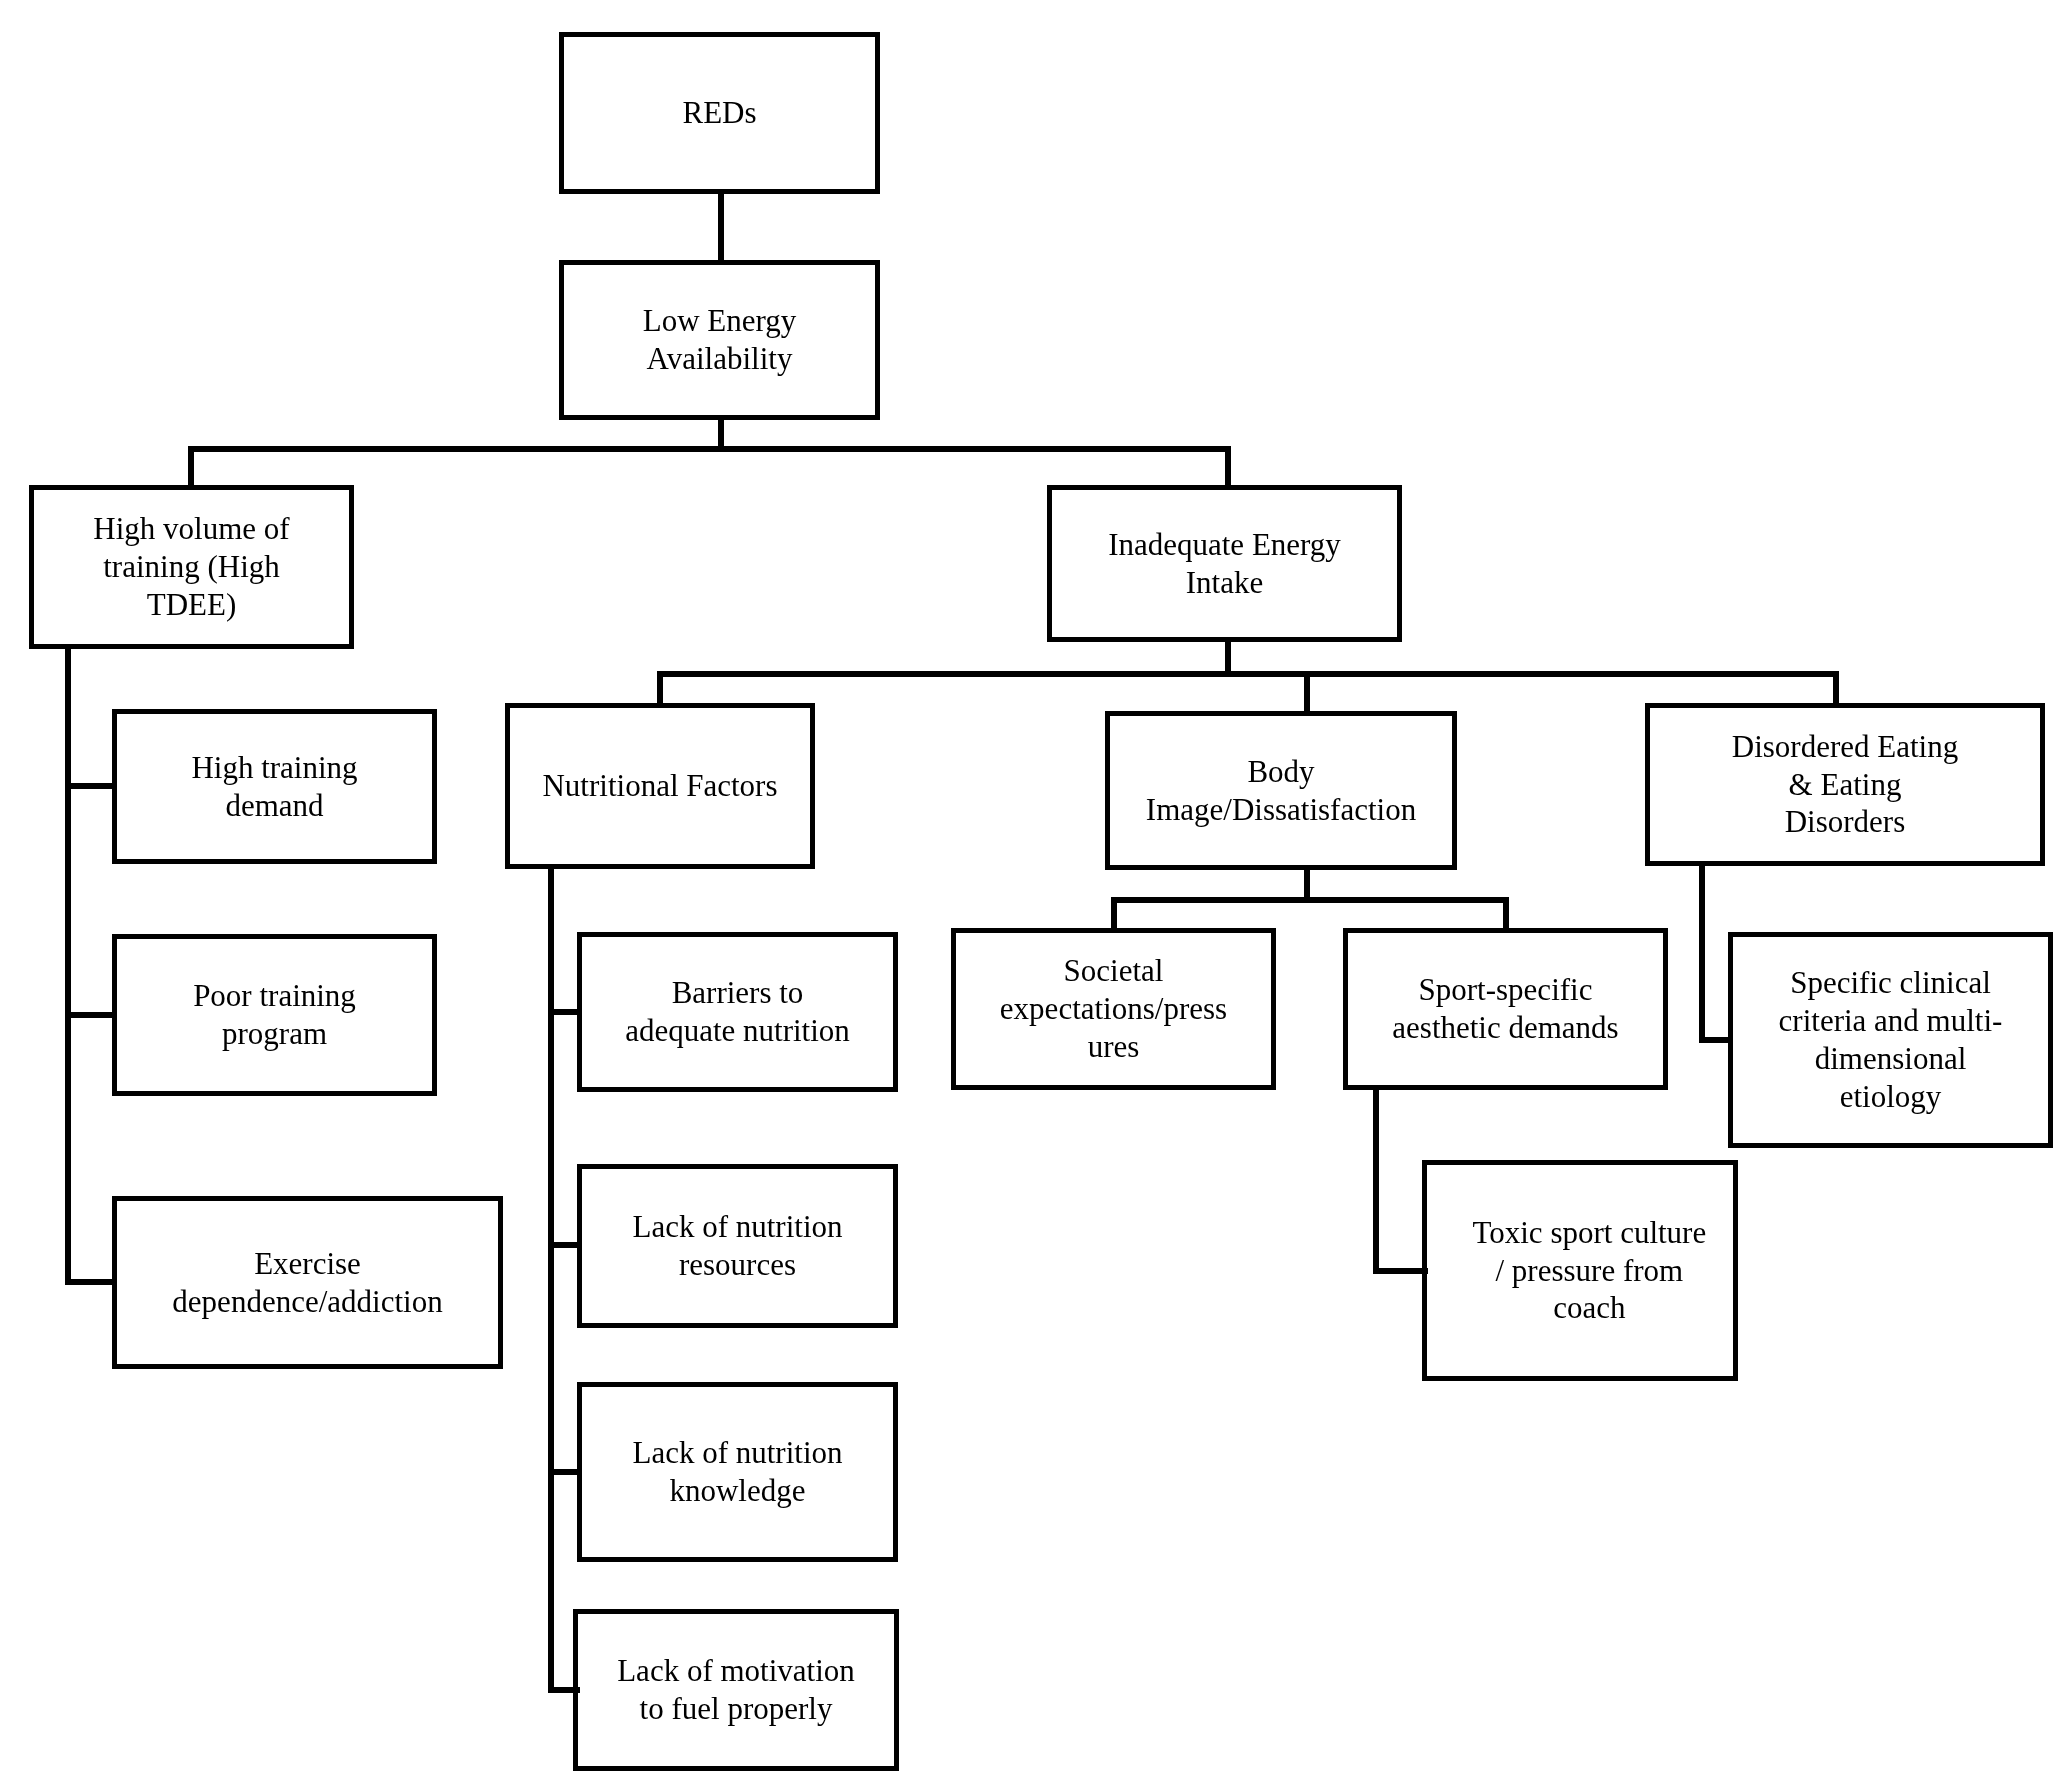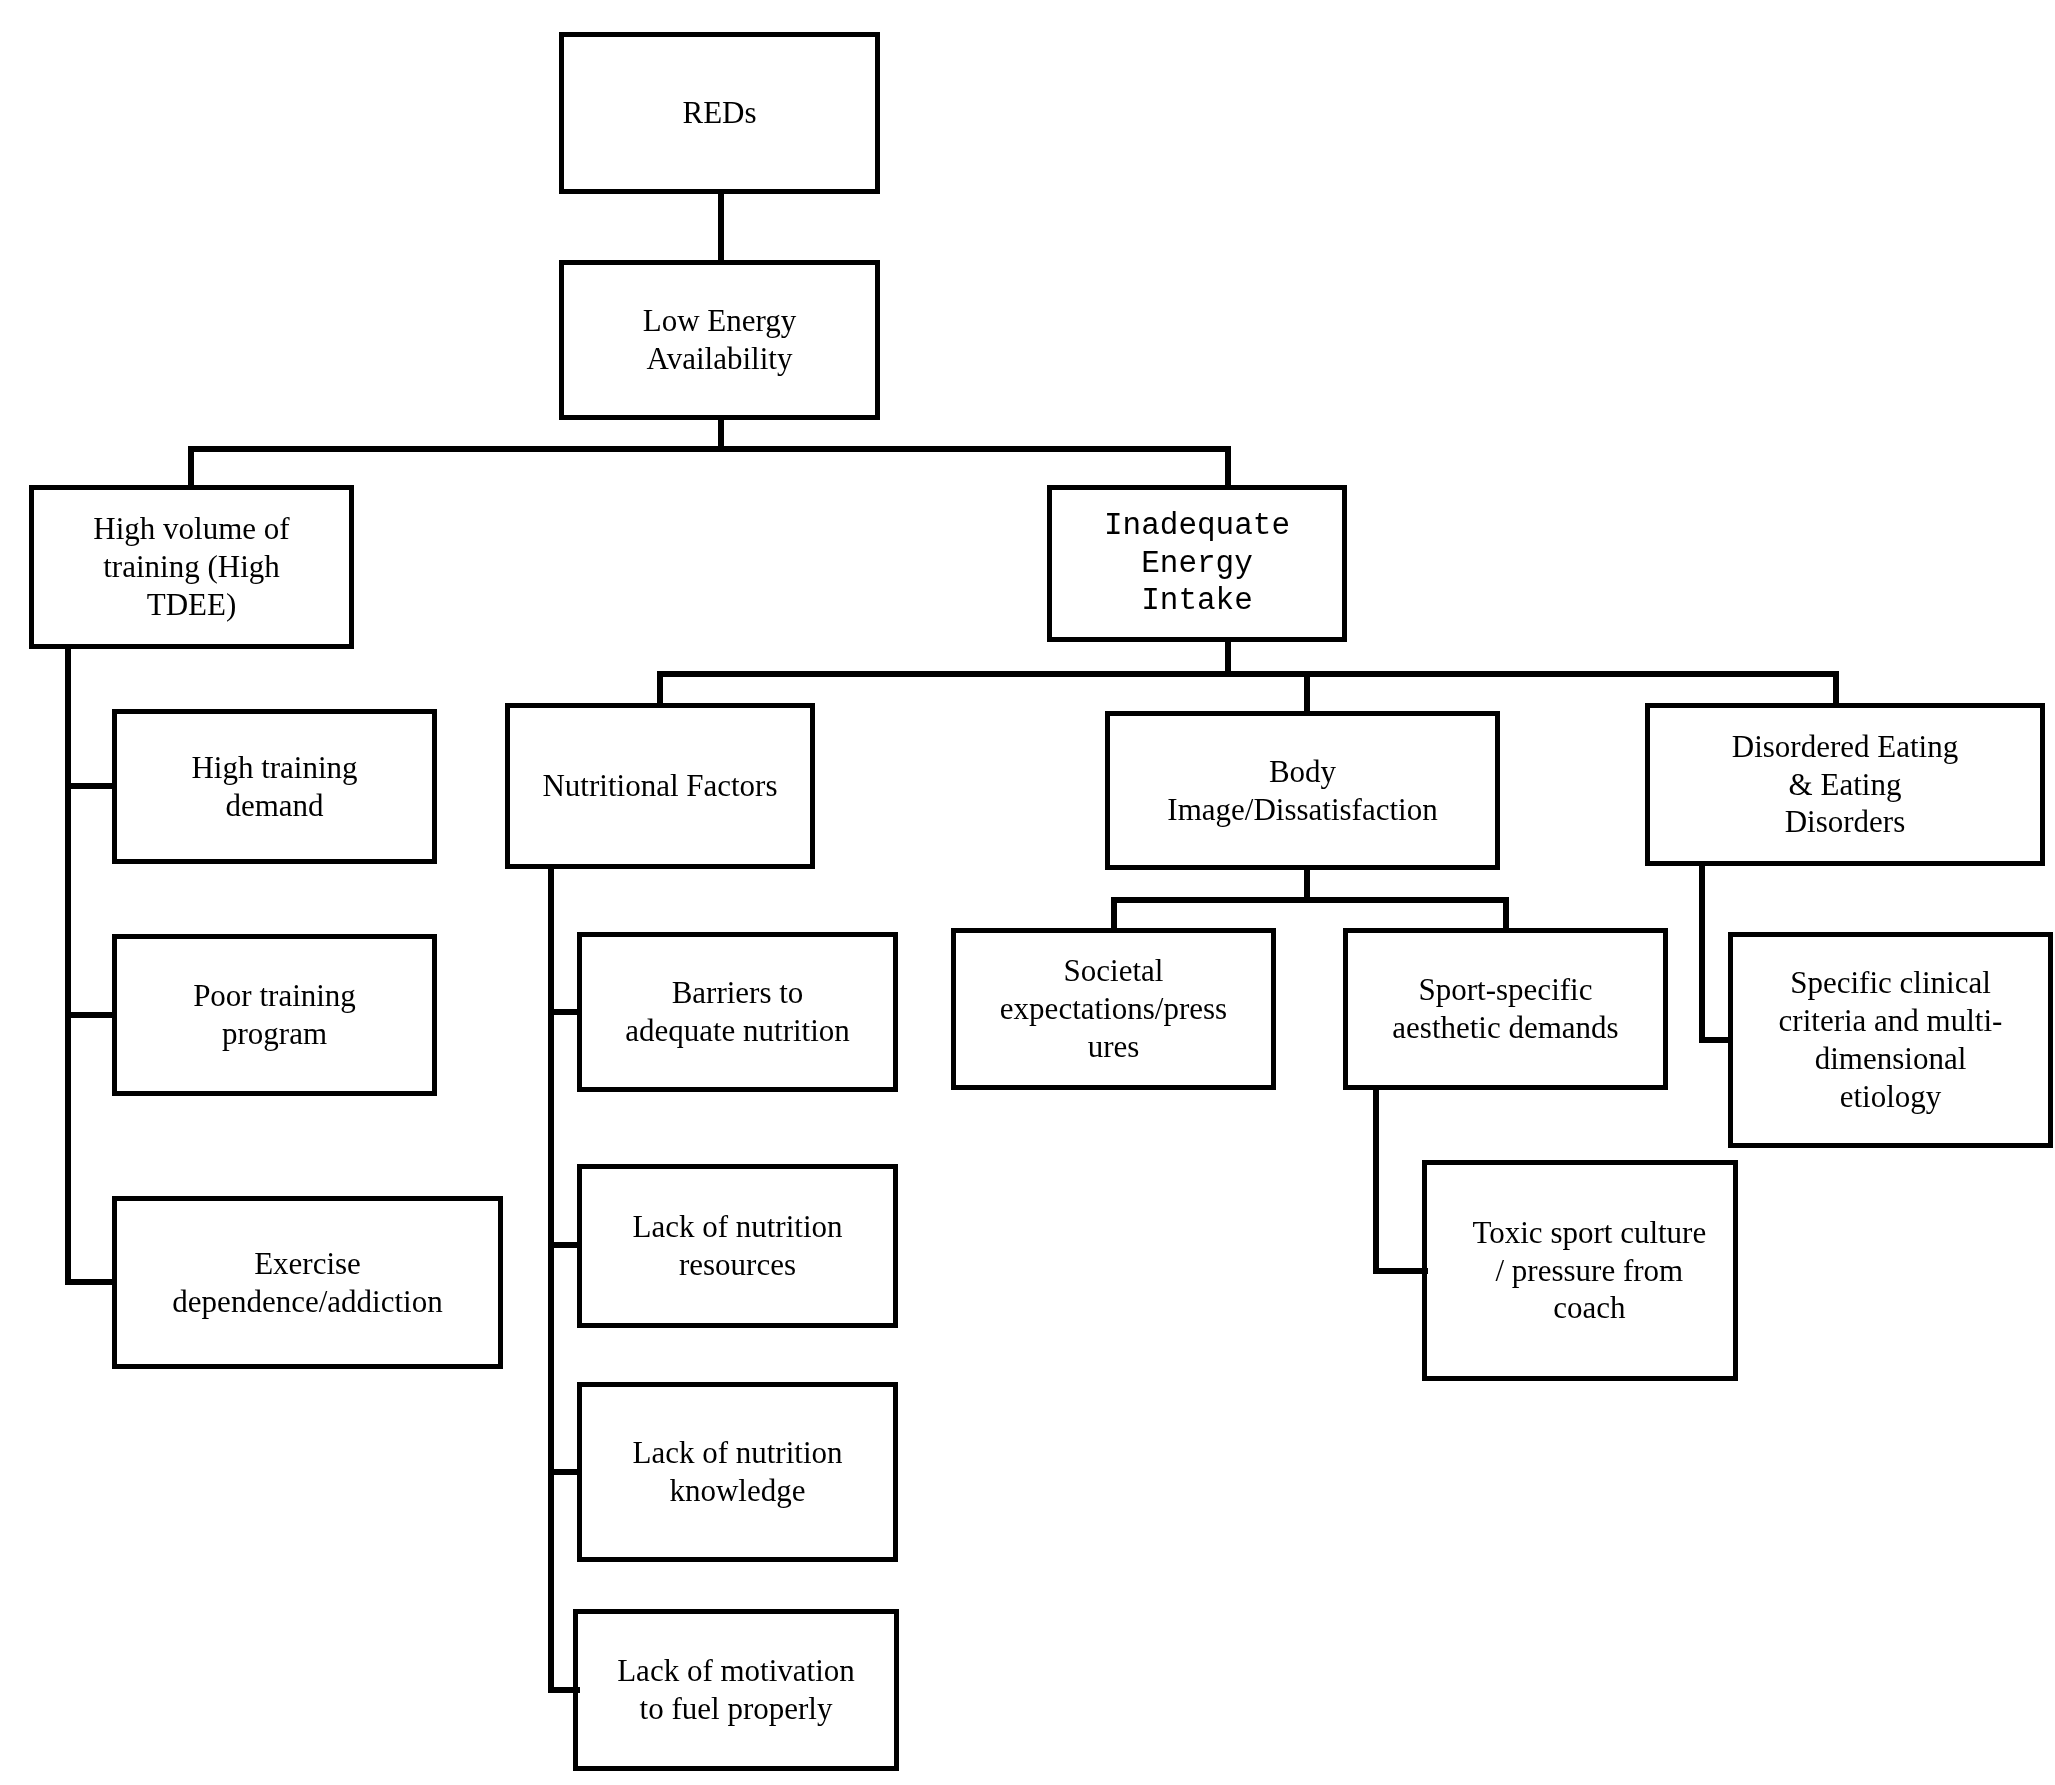--- a/index.html
+++ b/index.html
@@ -34,26 +34,26 @@
 <body>
 
 <div id="canvas">
 
   <div class="node" style="left:559px;  top:32px;   width:321px; height:162px;">REDs</div>
   <div class="node" style="left:559px;  top:260px;  width:321px; height:160px;">Low Energy
 Availability</div>
   <div class="node" style="left:29px;   top:485px;  width:325px; height:164px;">High volume of
 training (High
 TDEE)</div>
-  <div class="node" style="left:1047px; top:485px;  width:300px; height:157px;font-family:Liberation Mono, monospace;">Inadequate Energy
+  <div class="node" style="left:1047px; top:485px;  width:355px; height:157px;">Inadequate Energy
 Intake</div>
   <div class="node" style="left:112px;  top:709px;  width:325px; height:155px;">High training
 demand</div>
   <div class="node" style="left:505px;  top:703px;  width:310px; height:166px;">Nutritional Factors</div>
-  <div class="node" style="left:1105px; top:711px;  width:395px; height:159px;">Body
+  <div class="node" style="left:1105px; top:711px;  width:352px; height:159px;">Body
 Image/Dissatisfaction</div>
   <div class="node" style="left:1645px; top:703px;  width:400px; height:163px;">Disordered Eating
 &amp; Eating
 Disorders</div>
   <div class="node" style="left:112px;  top:934px; width:325px; height:162px;">Poor training
 program</div>
   <div class="node" style="left:577px;  top:932px; width:321px; height:160px;">Barriers to
 adequate nutrition</div>
   <div class="node" style="left:951px; top:928px; width:325px; height:162px;">Societal
 expectations/press

